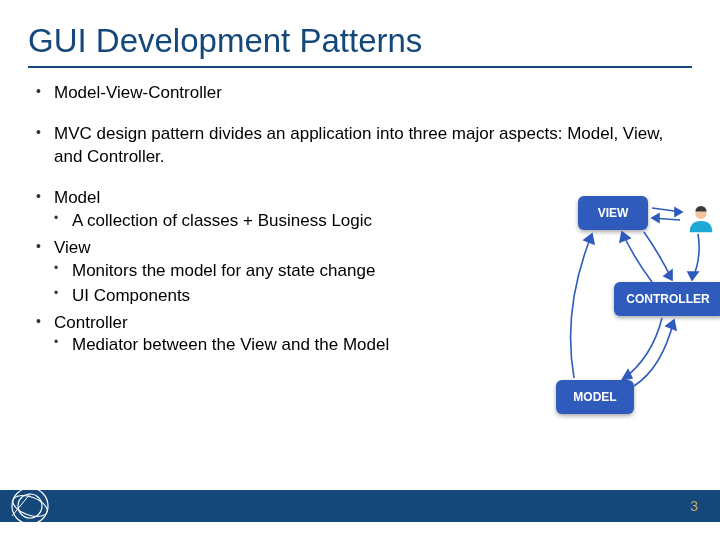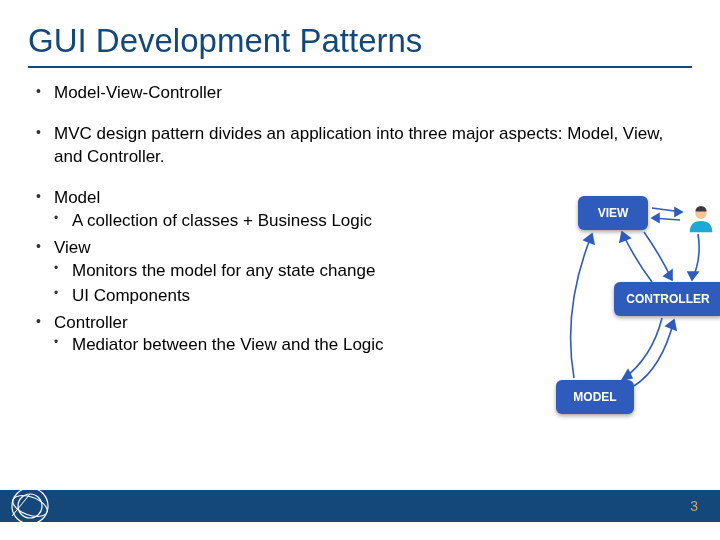--- a/index.html
+++ b/index.html
@@ -51,21 +51,21 @@
       <li class="tight">
         <span class="bold">View</span>
         <ul class="sub">
           <li>Monitors the model for any state change</li>
           <li>UI Components</li>
         </ul>
       </li>
       <li class="tight">
         <span class="bold">Controller</span>
         <ul class="sub">
-          <li>Mediator between the View and the Logic</li>
+          <li>Mediator between the View and the Model</li>
         </ul>
       </li>
     </ul>
   </div>
 
   <div class="diagram">
     <div class="box box-view">VIEW</div>
     <div class="box box-controller">CONTROLLER</div>
     <div class="box box-model">MODEL</div>
 

